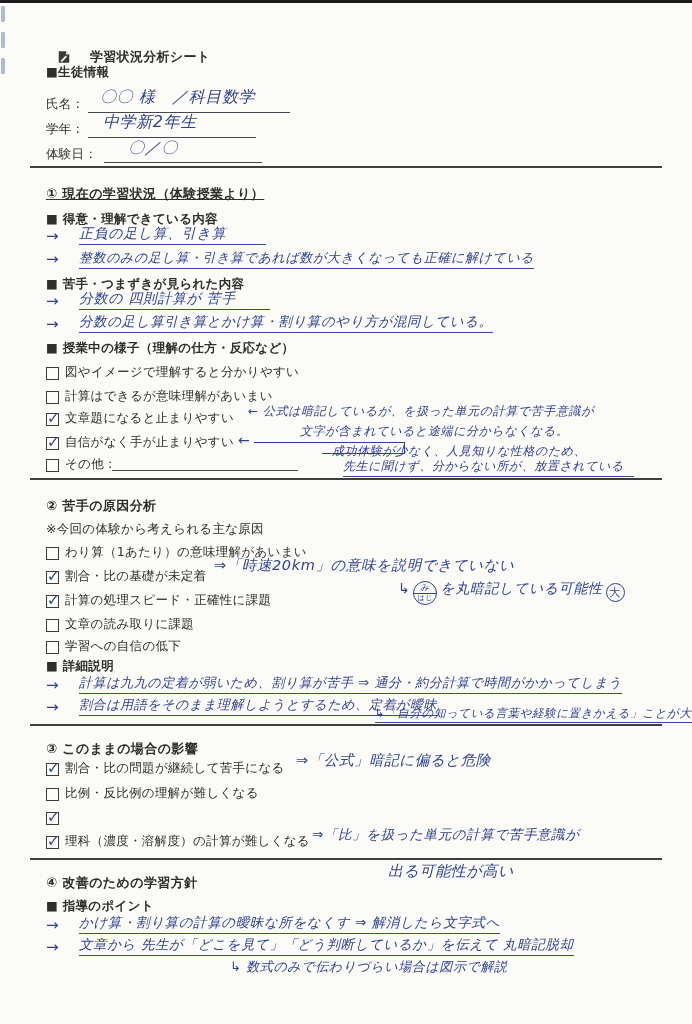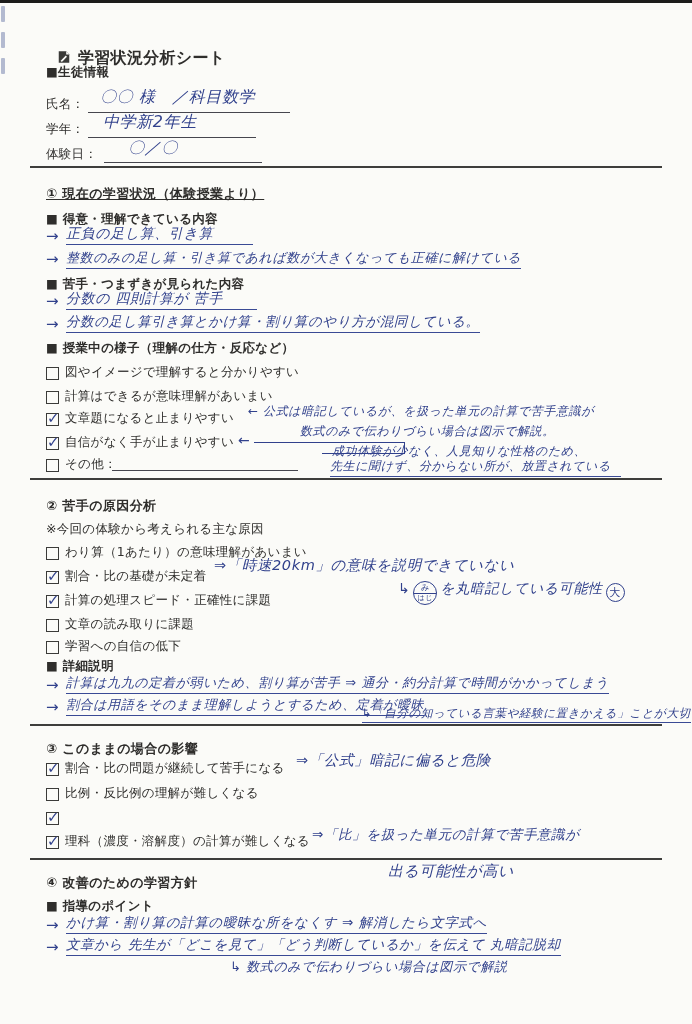--- a/index.html
+++ b/index.html
@@ -7,21 +7,21 @@
         font-family:"DejaVu Sans","Liberation Sans",sans-serif;color:#2f2e2c;}
   .abs{position:absolute;white-space:nowrap;}
   .scan-top{left:0;top:0;width:692px;height:3px;background:#1c1c1a;}
   .printed{font-size:12.5px;letter-spacing:0.3px;}
   .bold{font-weight:bold;}
   .sec-title{font-size:13px;font-weight:bold;letter-spacing:0.4px;}
   .hw{color:#31418c;font-size:14px;font-style:italic;letter-spacing:0.6px;}
   .hw-big{font-size:16px;}
   .hw-sm{font-size:12px;}
   .hw-xs{font-size:11.5px;}
-  .hw-u{border-bottom:1.5px solid #3a4a95;padding-bottom:1px;}
+  .hw-u{border-bottom:1.5px solid #3a4a95;padding-bottom:1px;margin-left:13px;}
   .form-line{border-top:1.5px solid #46464e;height:0;}
   .hr{border-top:2px solid #3e3e3c;height:0;}
   .cb{width:11px;height:11px;border:1.6px solid #3b3b39;font-size:15px;line-height:9px;
       color:#31418c;font-weight:bold;text-align:center;font-style:normal;overflow:visible;}
   .arrow{color:#31418c;font-size:15px;font-style:normal;}
   .conn{border-top:1.5px solid #31418c;height:0;}
   .hook{border-right:1.5px solid #31418c;border-bottom:1.5px solid #31418c;}
   .mihaji{display:inline-block;width:22px;height:22px;border:1.5px solid #31418c;border-radius:50%;
           vertical-align:-7px;text-align:center;font-style:normal;margin:0 3px;}
   .mihaji .mt{display:block;font-size:8px;line-height:11px;border-bottom:1px solid #31418c;color:#31418c;}
@@ -38,21 +38,21 @@
 <div class="page">
   <div class="abs scan-top"></div>
 
   <span class="abs" style="left:57px;top:49px;">
     <svg class="memo-icon-svg" viewBox="0 0 16 16">
         <path fill="#3a3a38" d="M2 1.5h8.5L14 5v9.5H2z"></path>
         <path fill="#fbfbf8" d="M10.5 1.5V5H14z"></path>
         <path fill="#fbfbf8" d="M4.8 11.6l5.2-5.2 1.4 1.4-5.2 5.2-1.8.4z"></path>
       </svg>
   </span>
-  <span class="abs printed bold" style="left:78px;top:48px;font-size:16px;">学習状況分析シート</span>
+  <span class="abs printed bold" style="left:90px;top:48px;font-size:13px;">学習状況分析シート</span>
 
   <span class="abs printed bold" style="left:46px;top:64px;text-align:right;">■生徒情報</span>
 
   <span class="abs printed" style="left:46px;top:96px;">氏名：</span>
   <span class="abs hw hw-big" style="left:100px;top:87px;">〇〇 様　／科目数学</span>
   <div class="abs form-line" style="left:88px;top:112px;width:202px;"></div>
 
   <span class="abs printed" style="left:46px;top:121px;">学年：</span>
   <span class="abs hw hw-big" style="left:103px;top:112px;">中学新2年生</span>
   <div class="abs form-line" style="left:88px;top:137px;width:168px;"></div>
@@ -81,21 +81,21 @@
 
   <div class="abs cb" style="left:46px;top:367px;"></div>
   <span class="abs printed" style="left:65px;top:364px;">図やイメージで理解すると分かりやすい</span>
 
   <div class="abs cb" style="left:46px;top:391px;"></div>
   <span class="abs printed" style="left:65px;top:388px;">計算はできるが意味理解があいまい</span>
 
   <div class="abs cb checked" style="left:46px;top:413px;">✓</div>
   <span class="abs printed" style="left:65px;top:410px;">文章題になると止まりやすい</span>
   <span class="abs hw hw-sm" style="left:248px;top:403px;">←  公式は暗記しているが、を扱った単元の計算で苦手意識が</span>
-  <span class="abs hw hw-sm" style="left:300px;top:423px;">数式のみで伝わりづらい場合は図示で解説。</span>
+  <span class="abs hw hw-sm" style="left:300px;top:423px;">文字が含まれていると途端に分からなくなる。</span>
 
   <div class="abs cb checked" style="left:46px;top:437px;">✓</div>
   <span class="abs printed" style="left:65px;top:434px;">自信がなく手が止まりやすい</span>
   <span class="abs hw" style="left:238px;top:432px;font-style:normal;">←</span>
   <div class="abs conn" style="left:254px;top:442px;width:150px;"></div>
   <div class="abs hook" style="left:322px;top:442px;width:82px;height:11px;"></div>
   <span class="abs hw hw-sm" style="left:332px;top:443px;">成功体験が少なく、人見知りな性格のため、</span>
 
   <div class="abs cb" style="left:46px;top:459px;"></div>
   <span class="abs printed" style="left:65px;top:456px;">その他：</span>

